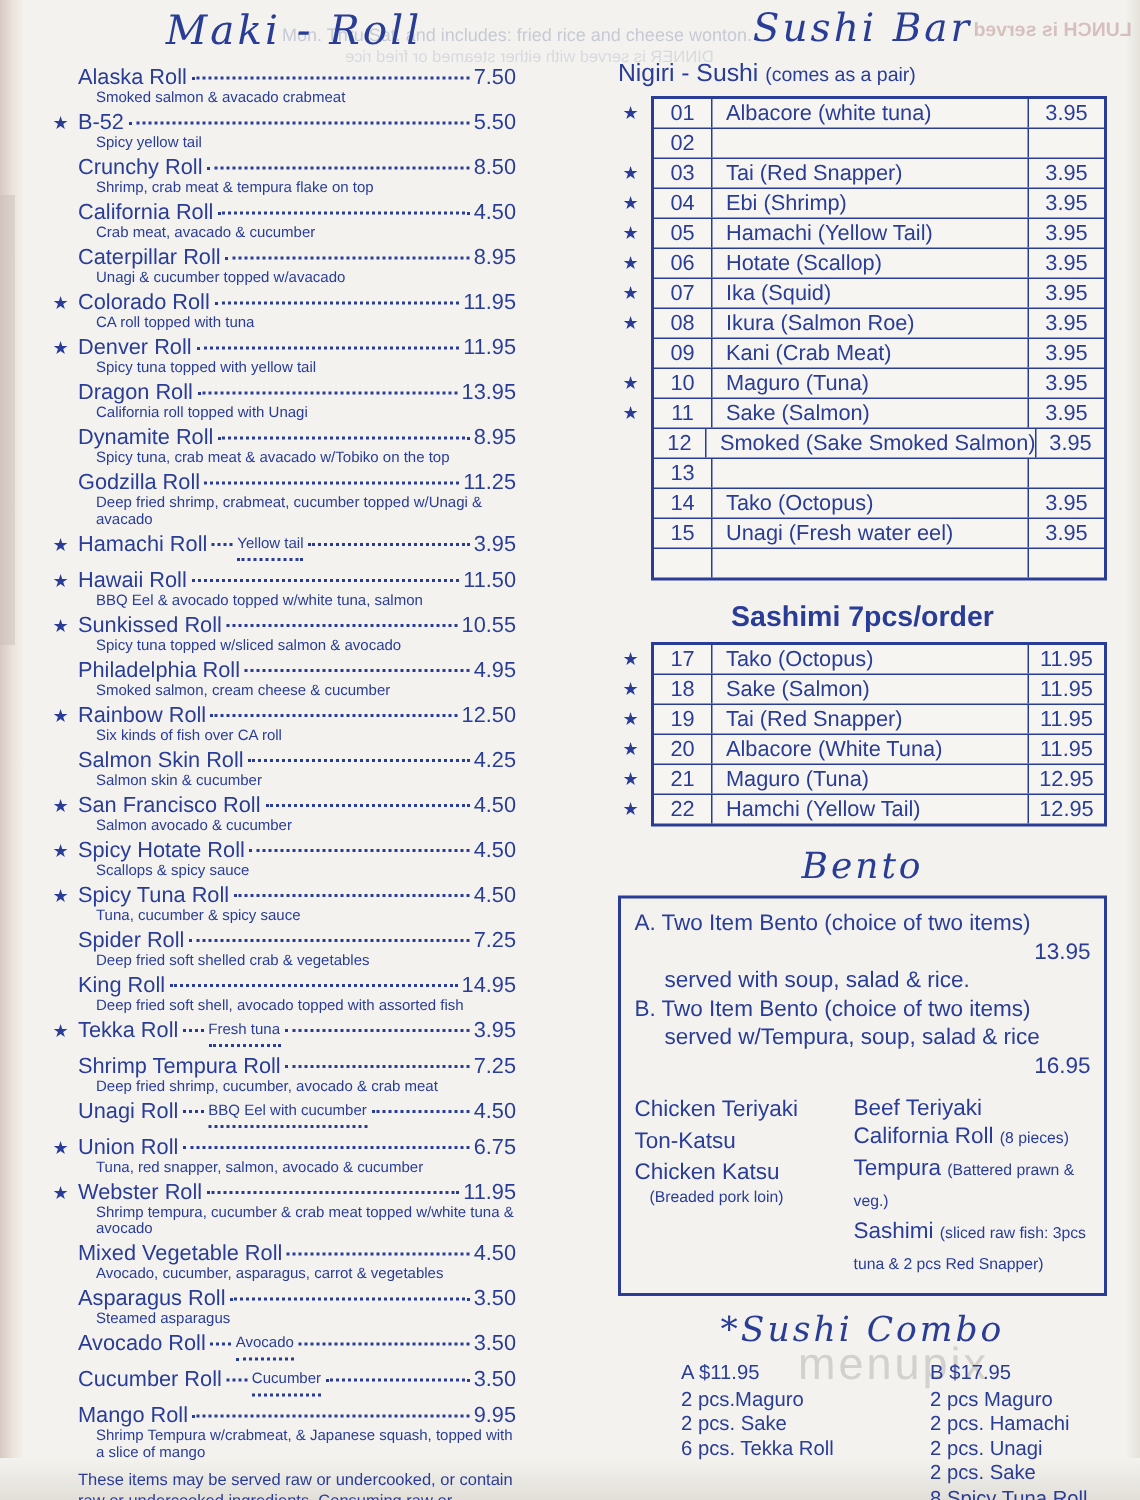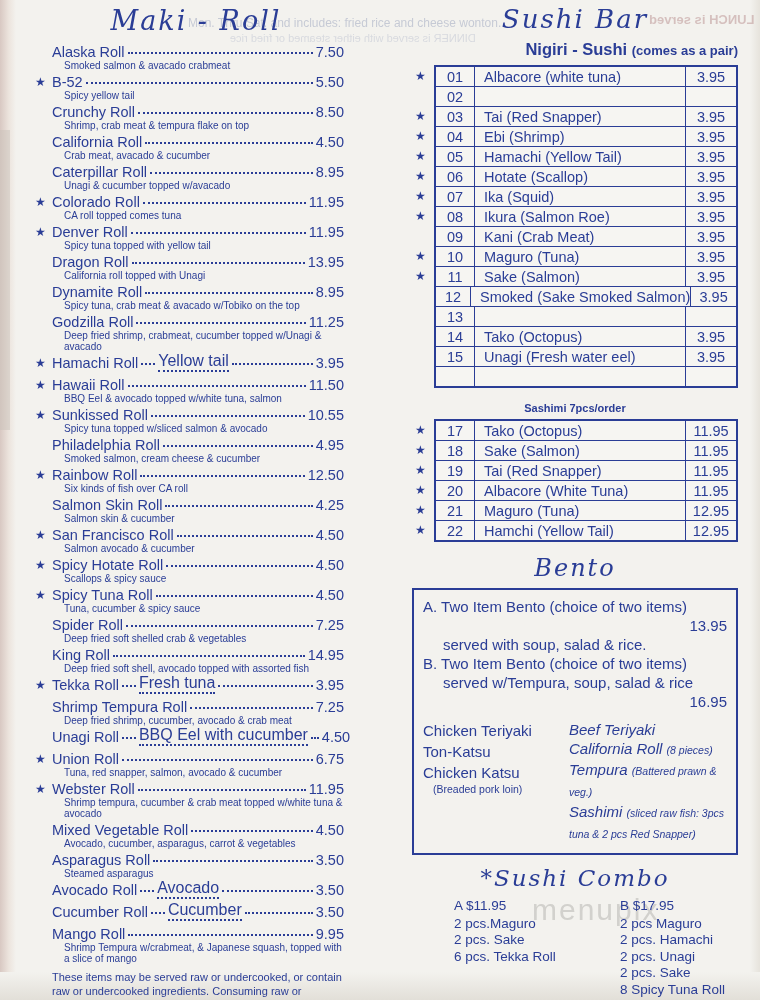--- a/index.html
+++ b/index.html
@@ -32,48 +32,48 @@
 
   
   .left-col{position:absolute;left:38px;top:6px;width:306px;}
   .mk-title{text-align:center;font-size:27px;line-height:30px;margin:0 0 8px 10px;}
   .mk-item{position:relative;padding-left:14px;margin-bottom:3px;}
   .mk-star{position:absolute;left:-3px;top:0;font-size:12px;line-height:16px;}
   .mk-row{display:flex;align-items:baseline;font-size:14.5px;line-height:16px;}
   .mk-name{white-space:nowrap;}
   .mk-leader{flex:1 1 auto;border-bottom:2px dotted var(--ink);transform:translateY(-3px);margin:0 3px;min-width:8px;}
   .mk-leader.short{flex:0 0 14px;}
-  .mk-inline{font-size:16px;white-space:nowrap;border-bottom:2px dotted var(--ink);padding-bottom:1px;transform:translateY(-2px);}
+  .mk-inline{font-size:10px;white-space:nowrap;border-bottom:2px dotted var(--ink);padding-bottom:1px;transform:translateY(-2px);}
   .mk-price{white-space:nowrap;}
   .mk-desc{font-size:10px;line-height:11px;padding-left:12px;}
   .footnote{position:relative;padding-left:14px;margin-top:7px;font-size:11px;line-height:13.5px;}
   .footnote .mk-star{font-size:14px;top:1px;}
 
   
   .right-col{position:absolute;left:412px;top:4px;width:326px;}
   .rc-title{text-align:center;font-size:26px;line-height:30px;margin-bottom:6px;}
-  .nigiri-head{text-align:right;font-weight:bold;font-size:16.5px;line-height:19px;margin-bottom:5px;}
+  .nigiri-head{text-align:left;font-weight:normal;font-size:16.5px;line-height:19px;margin-bottom:5px;}
   .nigiri-head .small{font-size:13px;}
   .stable{margin-left:22px;border:2px solid var(--ink);background:rgba(255,255,255,.25);}
   .srow{position:relative;display:flex;align-items:stretch;height:19px;border-bottom:1.5px solid var(--ink);font-size:14.5px;}
   .srow:last-child{border-bottom:none;}
   .row-star{position:absolute;left:-21px;top:2px;font-size:12px;}
   .cell{display:flex;align-items:center;}
   .cell.num{width:38px;justify-content:center;border-right:1.5px solid var(--ink);}
   .cell.nm{flex:1;padding-left:9px;white-space:nowrap;overflow:visible;}
   .cell.pr{width:50px;justify-content:center;border-left:1.5px solid var(--ink);}
-  .sashimi-head{text-align:center;font-weight:bold;font-size:11px;margin:14px 0 5px 0;}
+  .sashimi-head{text-align:center;font-weight:bold;font-size:19px;margin:14px 0 5px 0;}
   .bento-title{text-align:center;font-size:24px;line-height:28px;margin:12px 0 6px 0;}
   .bento-box{border:2px solid var(--ink);padding:7px 9px 9px 9px;font-size:15px;line-height:19px;}
   .bb-line{display:flex;align-items:baseline;flex-direction:column;}
   .bb-price{margin-left:auto;white-space:nowrap;}
   .bb-indent{padding-left:20px;}
   .bb-options{display:flex;margin-top:9px;}
   .bb-opt-left{width:146px;font-size:15px;line-height:21px;}
-  .bb-opt-right{flex:1;font-size:15px;line-height:19px;font-style:italic;}
+  .bb-opt-right{flex:1;font-size:15px;line-height:19px;}
   .bo-note{font-size:10.5px;}
   .bo-note-below{font-size:10.5px;line-height:13px;padding-left:10px;}
   .combo-title{text-align:center;font-size:23px;line-height:27px;margin:10px 0 6px 0;}
   .combo-title .cstar{font-style:normal;letter-spacing:0;margin-right:2px;}
   .combo-cols{display:flex;padding-left:6px;font-size:13.5px;line-height:16.5px;}
   .combo-col{width:50%;margin-left:36px;}
   .combo-col:last-child{padding-left:12px;}
   .combo-label{margin-bottom:1px;}
 </style>
 </head>
@@ -133,21 +133,21 @@
         </div>
         <div class="mk-desc">Unagi &amp; cucumber topped w/avacado</div>
       </div>
       <div class="mk-item">
         <span class="mk-star">★</span>
         <div class="mk-row">
           <span class="mk-name">Colorado Roll</span>
           <span class="mk-leader"></span>
           <span class="mk-price">11.95</span>
         </div>
-        <div class="mk-desc">CA roll topped comes tuna</div>
+        <div class="mk-desc">CA roll topped with tuna</div>
       </div>
       <div class="mk-item">
         <span class="mk-star">★</span>
         <div class="mk-row">
           <span class="mk-name">Denver Roll</span>
           <span class="mk-leader"></span>
           <span class="mk-price">11.95</span>
         </div>
         <div class="mk-desc">Spicy tuna topped with yellow tail</div>
       </div>

